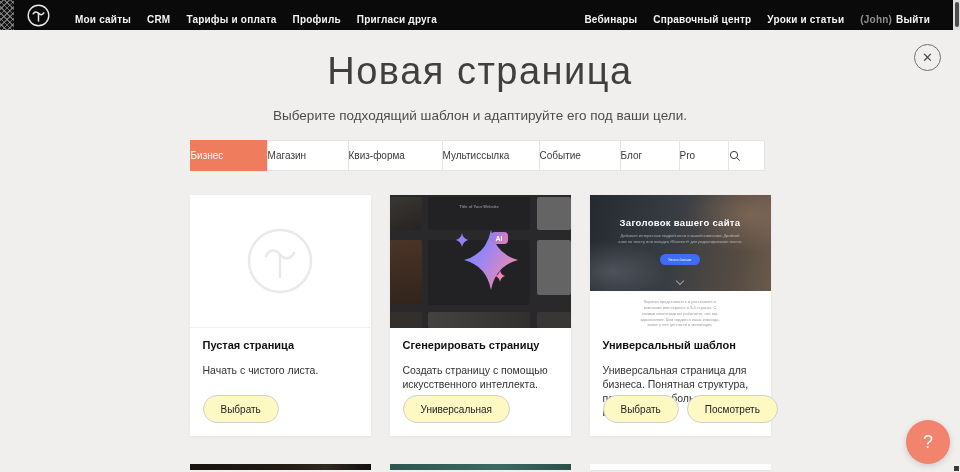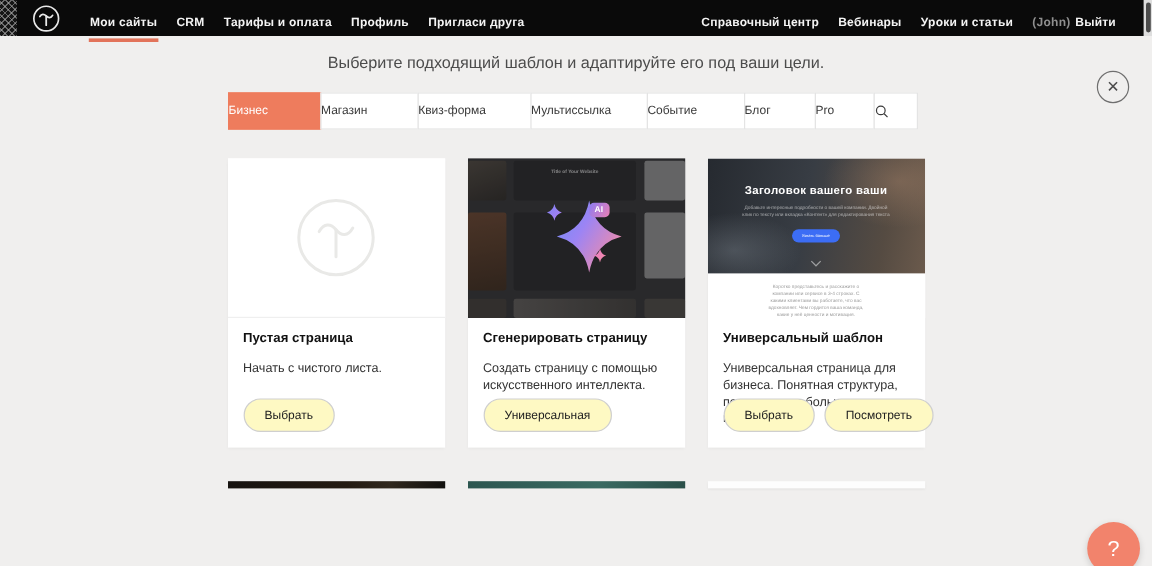--- a/index.html
+++ b/index.html
@@ -153,44 +153,45 @@
       </div>
     <div class="nav-item">
         <span>Профиль</span>
       </div>
     <div class="nav-item">
         <span>Пригласи друга</span>
       </div>
   </div>
   <div class="nav nav-right">
     <div class="nav-item">
+        <span>Вебинары</span>
+      </div>
+    <div class="nav-item">
         <span>Справочный центр</span>
-      </div>
-    <div class="nav-item">
-        <span>Вебинары</span>
       </div>
     <div class="nav-item">
         <span>Уроки и статьи</span>
       </div>
     <div class="nav-item">
       <span class="muted">(John)</span>
       <span>Выйти</span>
     </div>
   </div>
   <div class="tb-scrollbar">
     <div class="tb-thumb"></div>
   </div>
 </div>
 
 <div class="page">
 
   <button class="close-btn">
     <span>✕</span>
   </button>
 
+  <h1>Новая страница</h1>
   <div class="subtitle">Выберите подходящий шаблон и адаптируйте его под ваши цели.</div>
 
   <div class="tabs">
     <div class="tab t0 active">
         <span>Бизнес</span>
       </div>
     <div class="tab t1">
         <span>Магазин</span>
       </div>
     <div class="tab t3">
@@ -276,21 +277,21 @@
         <div class="card-desc">Создать страницу с помощью искусственного интеллекта.</div>
       </div>
       <div class="card-buttons">
         <button class="pill">Универсальная</button>
       </div>
     </div>
 
     <div class="card">
       <div class="card-img img-tpl">
         <div class="tpl-photo">
-          <div class="tpl-heading">Заголовок вашего ваши</div>
+          <div class="tpl-heading">Заголовок вашего сайта</div>
           <div class="tpl-sub">
             <div class="tiny">Добавьте интересные подробности о вашей компании. Двойной клик по тексту или вкладка «Контент» для редактирования текста</div>
           </div>
           <button class="tpl-cta">
             <span>Узнать больше</span>
           </button>
           <div class="tpl-chevron"></div>
         </div>
         <div class="tpl-white">
           <div class="tpl-body">

